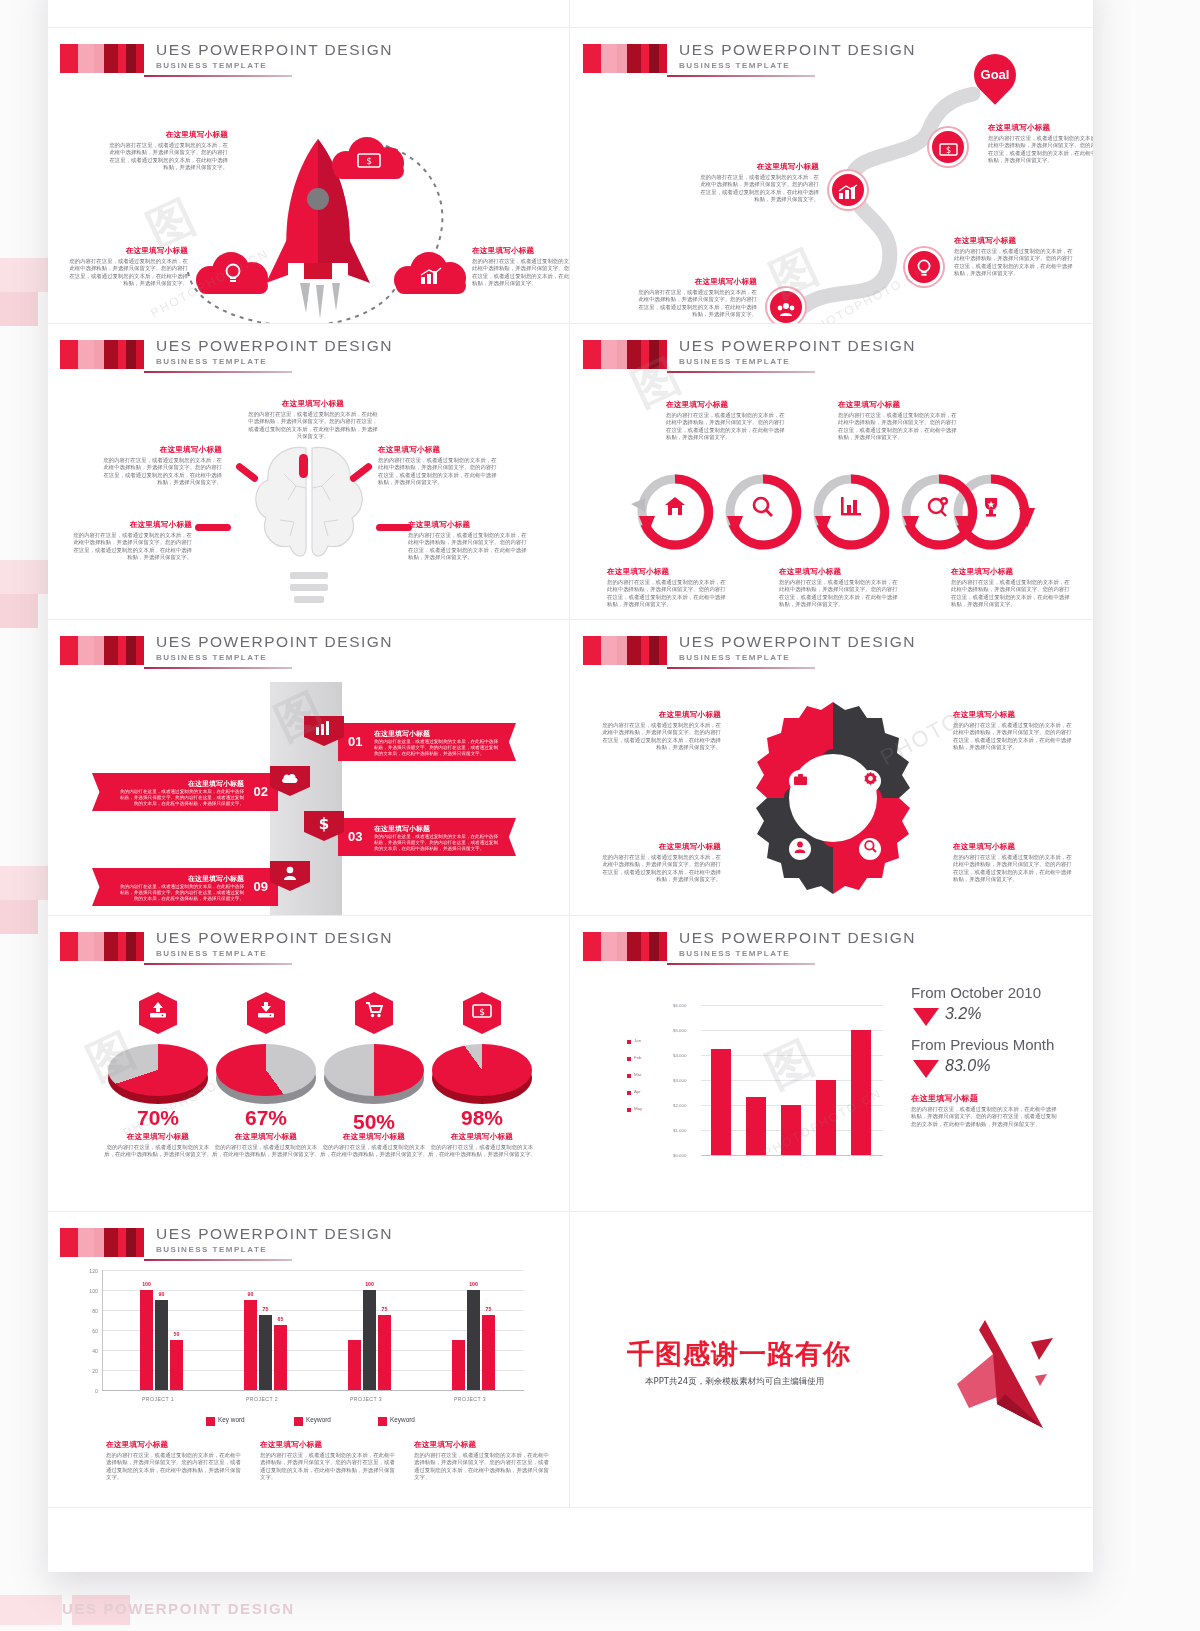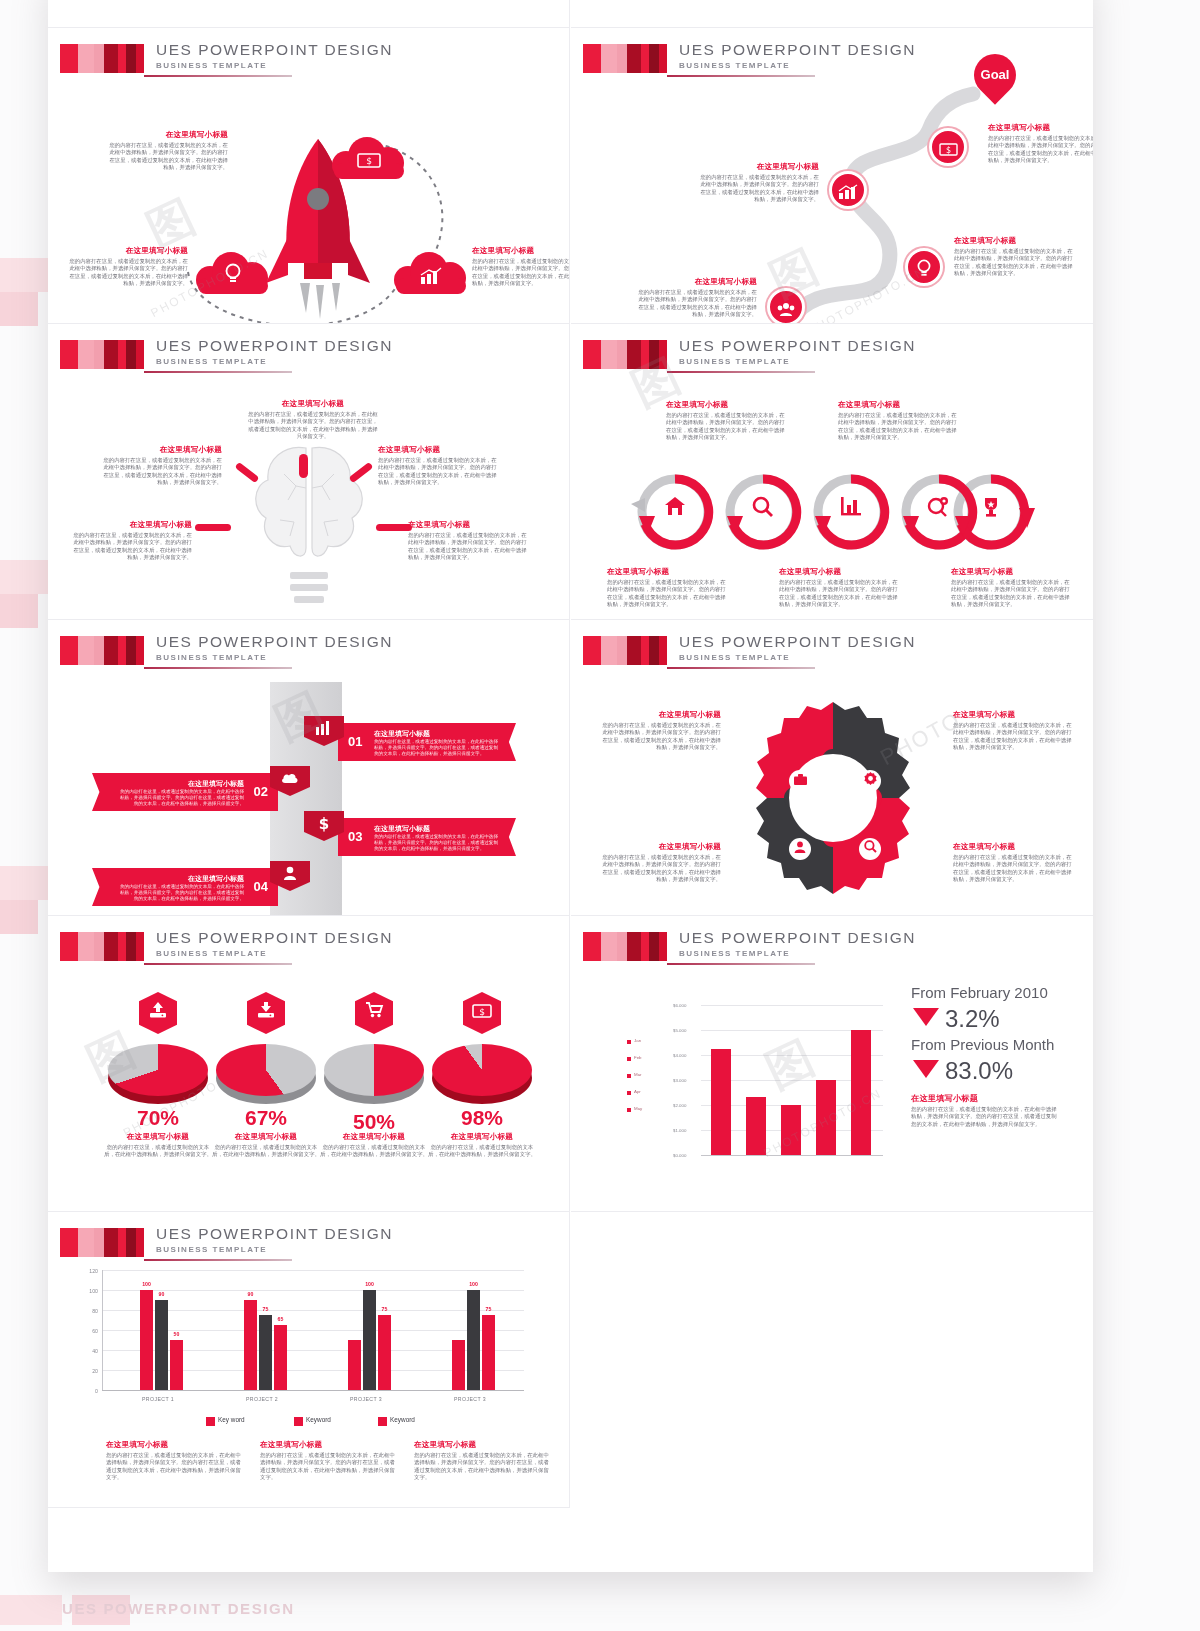--- a/index.html
+++ b/index.html
@@ -106,21 +106,21 @@
 
   
   .ax { position:absolute; font-size:4.4px; color:#8a8a92; }
   .gl { position:absolute; height:1px; background:#e6e6ea; }
   .bar { position:absolute; background:#e8123c; }
   .lgdot { position:absolute; width:4px; height:4px; background:#e8123c; }
   .lgtx { position:absolute; font-size:4.4px; color:#b26b7a; }
   .statlbl { position:absolute; font-size:15px; color:#5d5d66; }
   .tri { position:absolute; width:0;height:0; border-left:13px solid transparent;
          border-right:13px solid transparent; border-top:18px solid #e8123c; }
-  .statval { position:absolute; font-size:24px; color:#4b4b54; }
+  .statval { position:absolute; font-size:16px; color:#4b4b54;font-style:italic; }
   .gbl { position:absolute; font-size:5.2px; color:#e8123c; font-weight:700; }
   .xl { position:absolute; font-size:5.2px; color:#7b7b83; letter-spacing:.4px; }
   .yl { position:absolute; font-size:5.2px; color:#8a8a92; text-align:right; width:14px; }
   .lgsq { position:absolute; width:9px; height:9px; background:#e8123c; }
   .lgtxt{ position:absolute; font-size:6.4px; color:#3c3c44; }
 
   
   .thx { position:absolute; color:#ea1a30; font-size:27px; font-weight:700;
          font-family:"DejaVu Sans",sans-serif; letter-spacing:1px; }
   .thxsub { position:absolute; color:#4a4a52; font-size:8.5px;
@@ -540,21 +540,21 @@
     <div class="rib r" style="left:290px; top:198px; width:178px; height:38px">
       <div class="ribnum" style="left:10px; top:11px">03</div>
       <div class="rt" style="left:36px; top:6px">在这里填写小标题</div>
       <div class="rp" style="left:36px; top:16px; width:128px">您的内容打在这里，或者通过复制您的文本后，在此框中选择粘贴，并选择只保留文字。您的内容打在这里，或者通过复制您的文本后，在此框中选择粘贴，并选择只保留文字。</div>
     </div>
     <div class="tag" style="left:256px; top:191px">
       <span style="font-size:15px;font-weight:700;font-family:'DejaVu Sans',sans-serif">$</span>
     </div>
 
     <div class="rib l" style="left:44px; top:248px; width:186px; height:38px">
-      <div class="ribnum" style="right:10px; top:11px">04</div>
+      <div class="ribnum" style="right:10px; top:11px">09</div>
       <div class="rt ta-r" style="right:34px; top:6px; width:128px">在这里填写小标题</div>
       <div class="rp ta-r" style="right:34px; top:16px; width:128px">您的内容打在这里，或者通过复制您的文本后，在此框中选择粘贴，并选择只保留文字。您的内容打在这里，或者通过复制您的文本后，在此框中选择粘贴，并选择只保留文字。</div>
     </div>
     <div class="tag" style="left:222px; top:241px">
       <svg width="14" height="14" viewBox="0 0 14 14" style="vertical-align:-2px">
             <circle cx="7" cy="4" r="3.3" fill="#fff"></circle>
             <path d="M1 14 C1 8.8 13 8.8 13 14 Z" fill="#fff"></path>
           </svg>
     </div>
 
@@ -791,21 +791,21 @@
     <div class="gl" style="left:130px; top:189px; width:182px"></div>
     <div class="gl" style="left:130px; top:214px; width:182px"></div>
     <div class="gl" style="left:130px; top:239px; width:182px; background:#c5c5ca"></div>
 
     <div class="bar" style="left:140px; top:133px; width:20px; height:106px"></div>
     <div class="bar" style="left:175px; top:181px; width:20px; height:58px"></div>
     <div class="bar" style="left:210px; top:189px; width:20px; height:50px"></div>
     <div class="bar" style="left:245px; top:164px; width:20px; height:75px"></div>
     <div class="bar" style="left:280px; top:114px; width:20px; height:125px"></div>
 
-    <div class="statlbl" style="left:340px; top:68px">From February 2010</div>
+    <div class="statlbl" style="left:340px; top:68px">From October 2010</div>
     <div class="tri" style="left:342px; top:92px"></div>
     <div class="statval" style="left:374px; top:89px">3.2%</div>
     <div class="statlbl" style="left:340px; top:120px">From Previous Month</div>
     <div class="tri" style="left:342px; top:144px"></div>
     <div class="statval" style="left:374px; top:141px">83.0%</div>
 
     <div class="tb" style="left:340px; top:178px; width:150px">
       <div class="tt" style="font-size:8.2px">在这里填写小标题</div>
       <div class="tp">您的内容打在这里，或者通过复制您的文本后，在此框中选择粘贴，并选择只保留文字。您的内容打在这里，或者通过复制您的文本后，在此框中选择粘贴，并选择只保留文字。</div>
     </div>
@@ -890,15 +890,26 @@
     <div class="tb" style="left:212px; top:228px; width:140px">
       <div class="tt">在这里填写小标题</div>
       <div class="tp">您的内容打在这里，或者通过复制您的文本后，在此框中选择粘贴，并选择只保留文字。您的内容打在这里，或者通过复制您的文本后，在此框中选择粘贴，并选择只保留文字。</div>
     </div>
     <div class="tb" style="left:366px; top:228px; width:140px">
       <div class="tt">在这里填写小标题</div>
       <div class="tp">您的内容打在这里，或者通过复制您的文本后，在此框中选择粘贴，并选择只保留文字。您的内容打在这里，或者通过复制您的文本后，在此框中选择粘贴，并选择只保留文字。</div>
     </div>
   </div>
 
+  <div class="slide nr" style="left:523px; top:1240px">
+    <div class="thx" style="left:56px; top:124px">千图感谢一路有你</div>
+    <div class="thxsub" style="left:74px; top:164px">本PPT共24页，剩余模板素材均可自主编辑使用</div>
+    <svg width="160" height="130" style="position:absolute;left:330px;top:96px">
+      <polygon points="56,76 92,46 104,86 68,100" fill="#e35470"></polygon>
+      <polygon points="92,46 78,22 84,12 142,120 96,96" fill="#c01734"></polygon>
+      <polygon points="96,96 142,120 104,86" fill="#9e1029"></polygon>
+      <polygon points="130,34 152,30 138,52" fill="#c01734"></polygon>
+      <polygon points="134,68 146,66 139,78" fill="#d94f68"></polygon>
+    </svg>
+  </div>
 
 </div>
 </div>
 
 </body></html>

